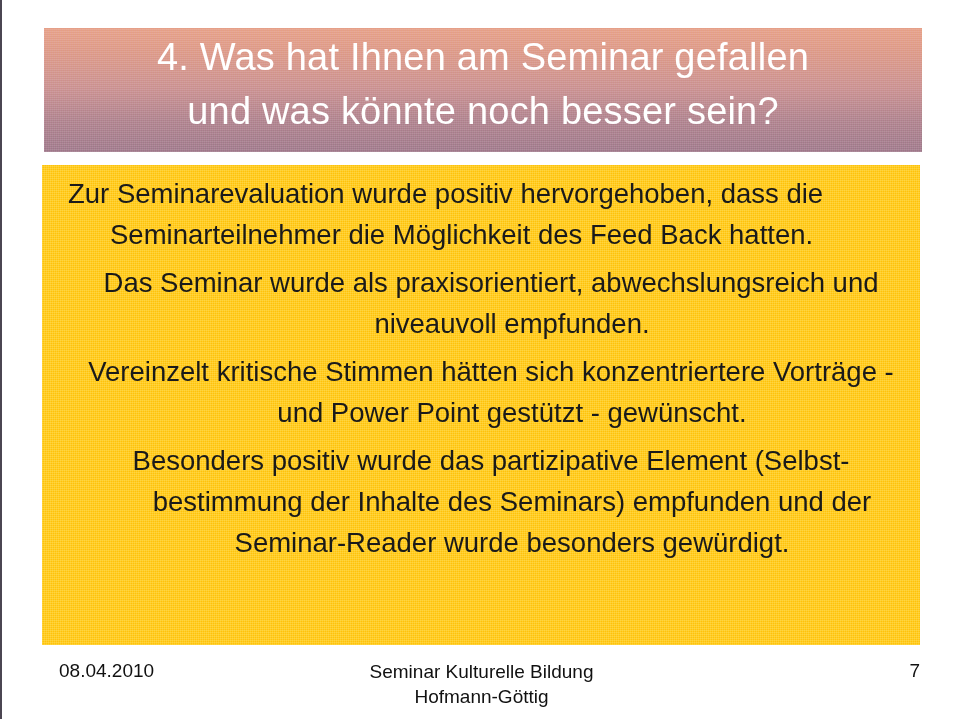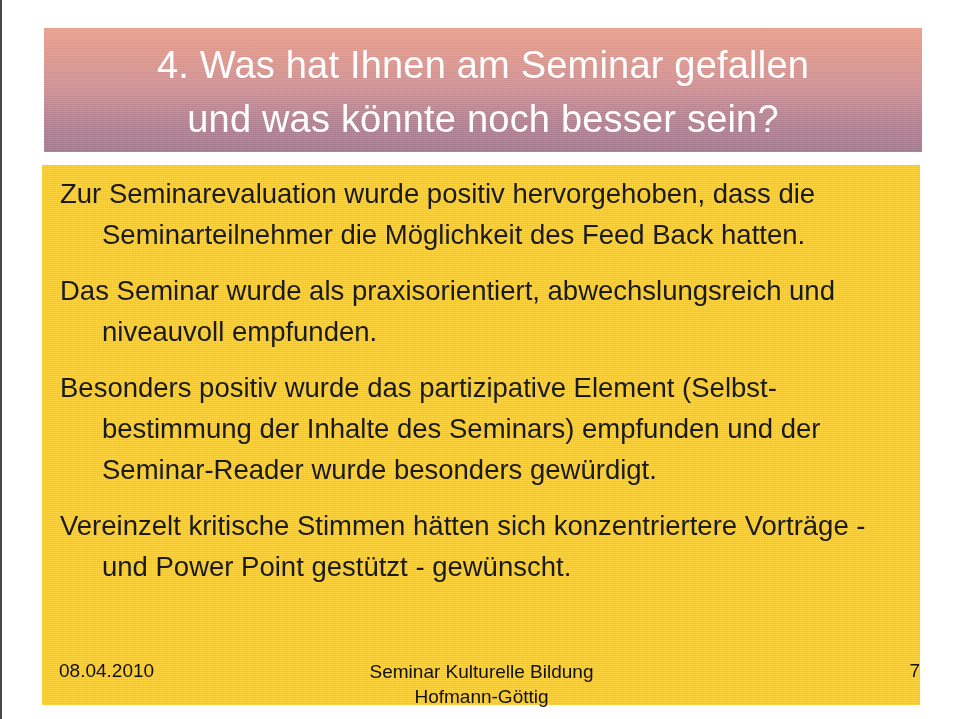--- a/index.html
+++ b/index.html
@@ -46,57 +46,58 @@
     inset: 0;
     background-image:
       repeating-linear-gradient(0deg, rgba(255,255,255,0.10) 0 1px, rgba(0,0,0,0.00) 1px 2px),
       repeating-linear-gradient(90deg, rgba(226,150,200,0.16) 0 1px, rgba(0,0,0,0.00) 1px 2px);
     pointer-events: none;
   }
   #title-text {
     position: relative;
     z-index: 2;
     margin: 0;
-    padding: 10px 14px 0 14px;
+    padding: 2px 14px 0 14px;
     color: #ffffff;
     font-size: 38px;
     font-weight: normal;
     line-height: 54px;
     text-align: center;
     white-space: pre-line;
     letter-spacing: 0.2px;
   }
 
   
   #body-box {
     position: absolute;
     left: 40px;
     top: 165px;
     width: 878px;
-    height: 540px;
+    height: 480px;
     background: #ffc70d;
     background-image:
       repeating-linear-gradient(0deg, rgba(255,226,110,0.30) 0 1px, rgba(255,178,0,0.16) 1px 2px),
       repeating-linear-gradient(90deg, rgba(255,236,140,0.26) 0 1px, rgba(255,180,0,0.12) 1px 2px);
     box-sizing: border-box;
-    padding: 8px 6px 0 2px;
+    padding: 8px 6px 0 10px;
     overflow: hidden;
   }
 
   .para {
     margin: 0 0 0 0;
     color: #1a1a1a;
     font-size: 27.5px;
     line-height: 41px;
     padding-left: 58px;
     text-indent: -42px;
     white-space: pre-line;
   }
   .para + .para {
-    margin-top: 15px;
+    margin-top: 7px;
+    text-align: center;
   }
 
   
   #footer {
     position: absolute;
     left: 0;
     top: 655px;
     width: 959px;
     height: 64px;
     color: #111111;
@@ -131,22 +132,22 @@
 <div id="slide">
 
   <div id="title-bar">
     <h1 id="title-text">4. Was hat Ihnen am Seminar gefallen
 und was könnte noch besser sein?</h1>
   </div>
 
   <div id="body-box">
     <p class="para">Zur Seminarevaluation wurde positiv hervorgehoben, dass die Seminarteilnehmer die Möglichkeit des Feed Back hatten.</p>
     <p class="para">Das Seminar wurde als praxisorientiert, abwechslungsreich und niveauvoll empfunden.</p>
+    <p class="para">Vereinzelt kritische Stimmen hätten sich konzentriertere Vorträge - und  Power Point gestützt - gewünscht.</p>
     <p class="para">Besonders positiv wurde das partizipative Element (Selbst-bestimmung der Inhalte des Seminars) empfunden und der Seminar-Reader wurde besonders gewürdigt.</p>
-    <p class="para">Vereinzelt kritische Stimmen hätten sich konzentriertere Vorträge - und  Power Point gestützt - gewünscht.</p>
   </div>
 
   <div id="footer">
     <span id="footer-date">08.04.2010</span>
     <span id="footer-center">Seminar Kulturelle Bildung
 Hofmann-Göttig</span>
     <span id="footer-page">7</span>
   </div>
 
 </div>

